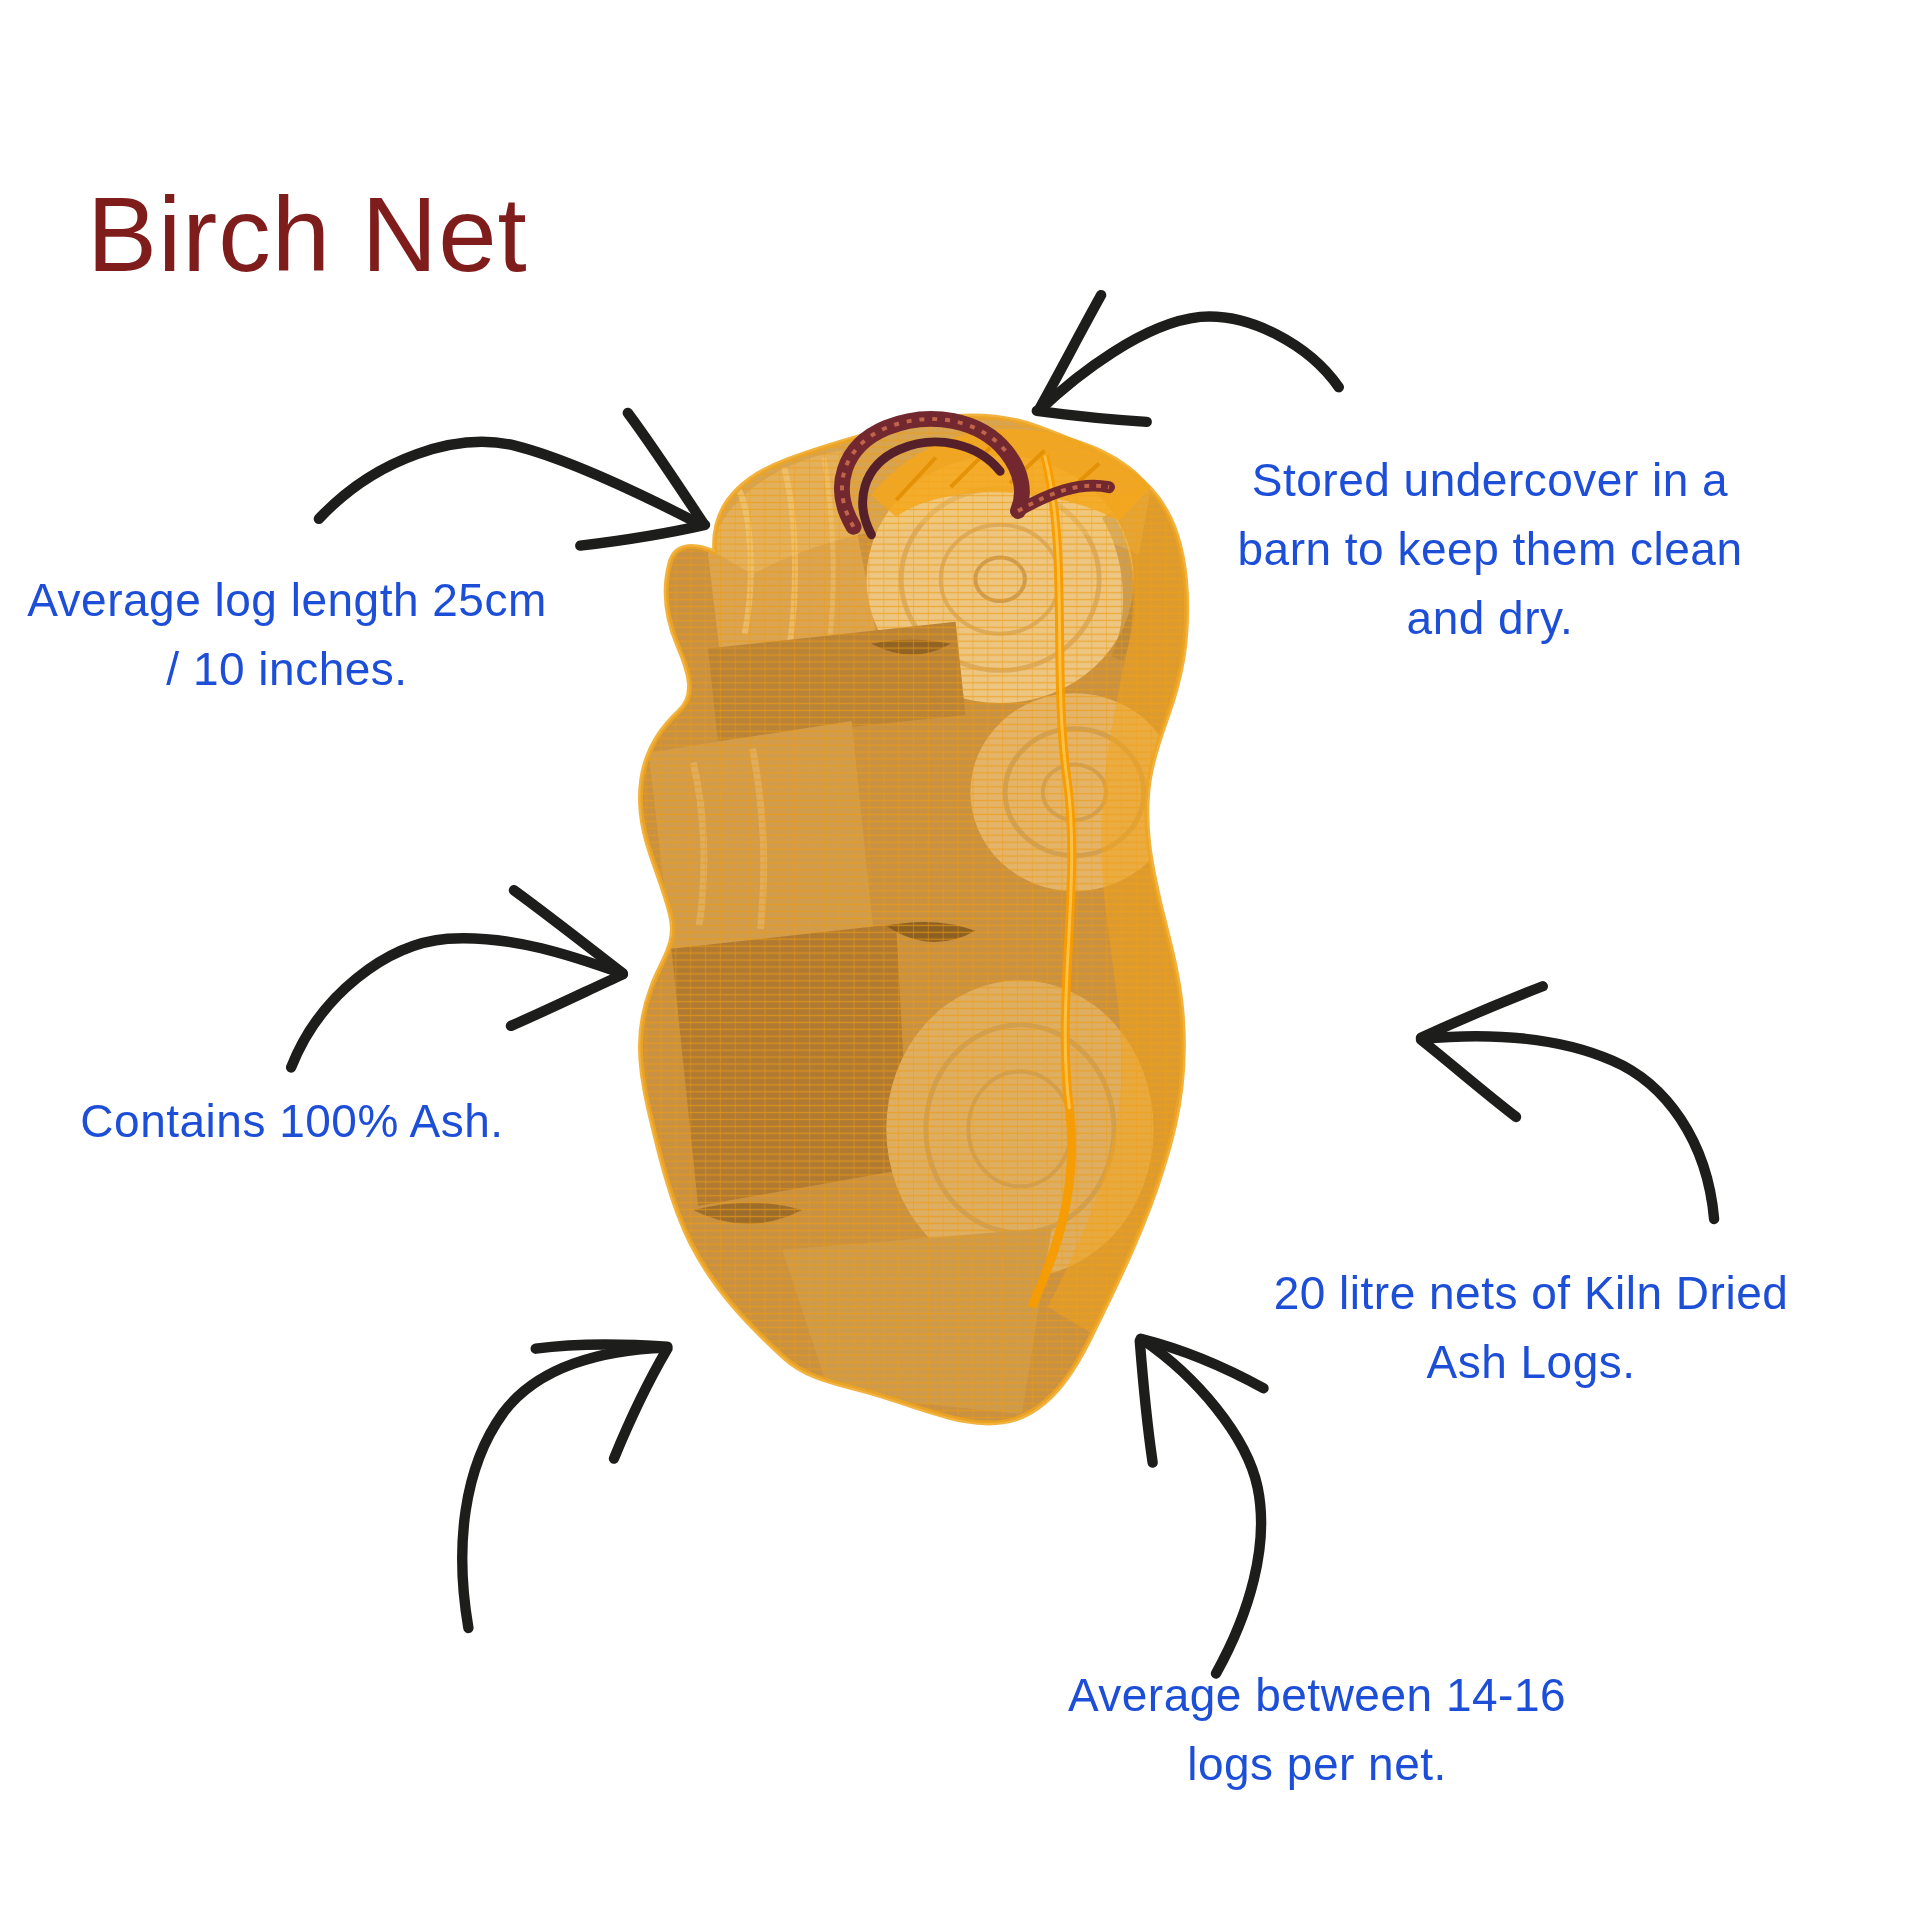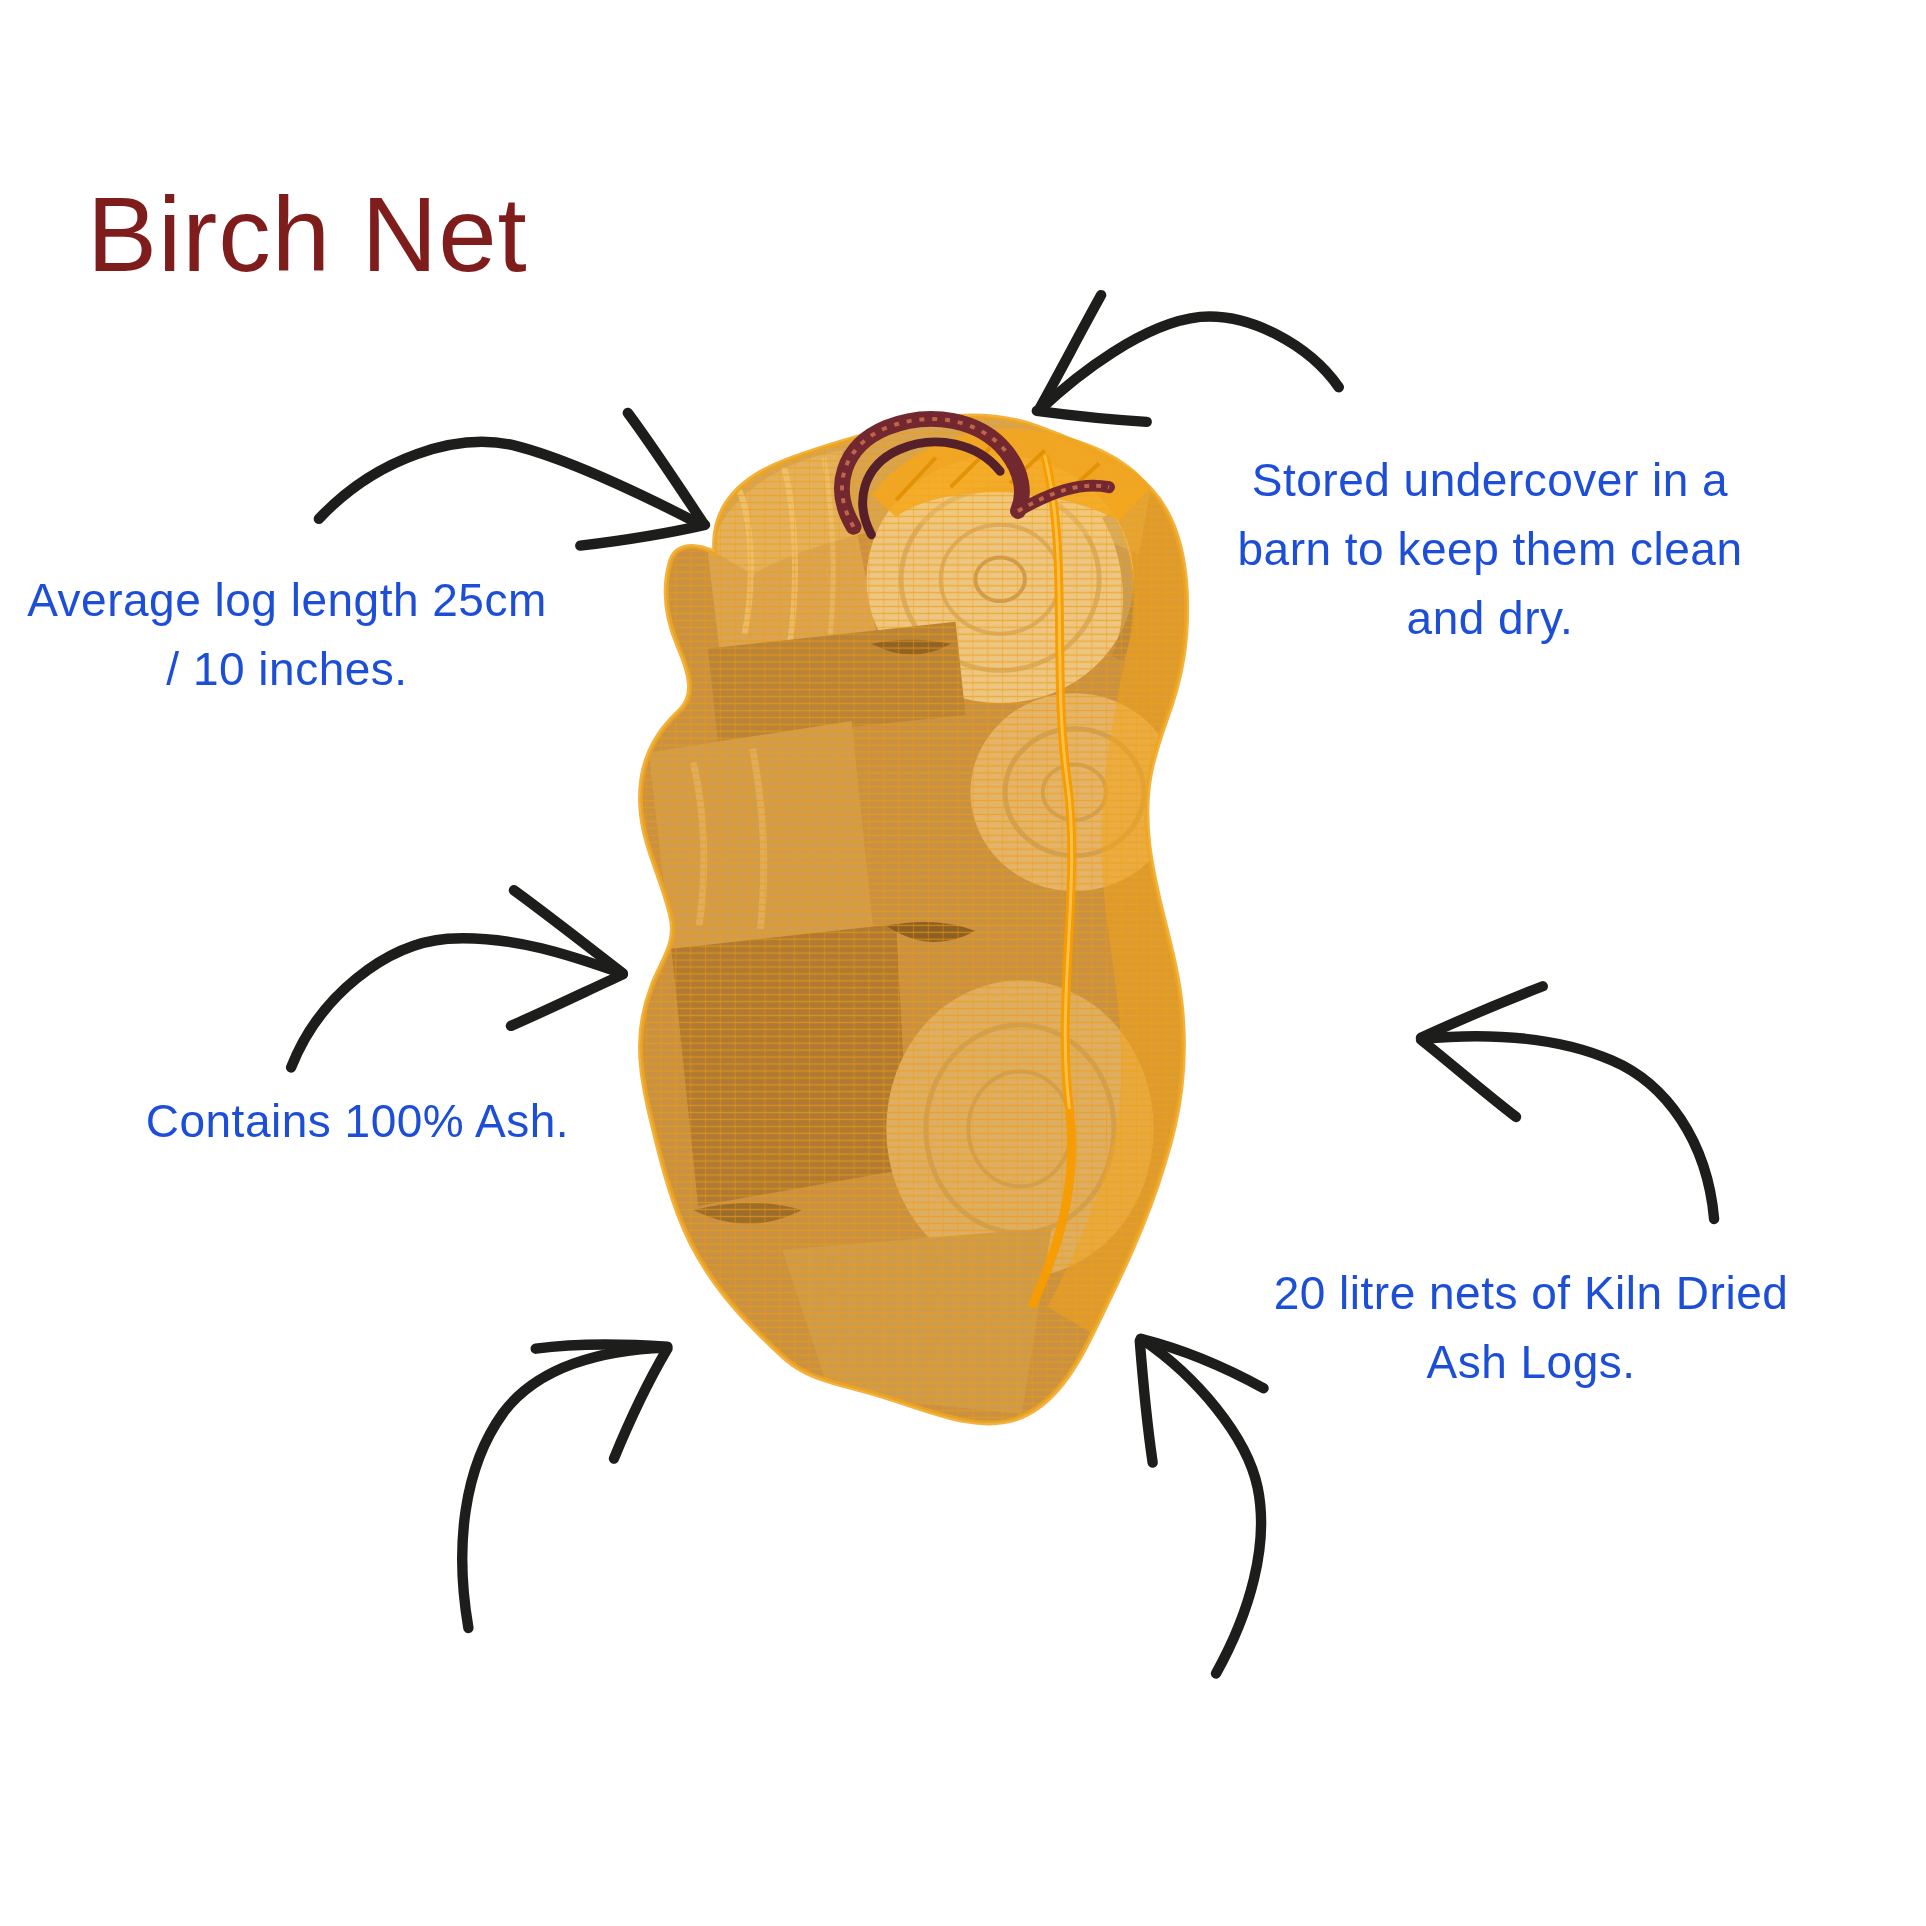--- a/index.html
+++ b/index.html
@@ -11,21 +11,21 @@
     position:absolute;left:87px;top:107px;
     font-size:105px;font-weight:500;letter-spacing:1px;color:#7f1d1d;line-height:1.1;
   }
   .note{
     position:absolute;transform:translateX(-50%);
     font-size:46px;line-height:69px;letter-spacing:0.5px;
     text-align:center;white-space:pre-line;color:#1d4ed8;
   }
   .note-log-length{left:287px;top:566px;width:614px;}
   .note-storage{left:1490px;top:446px;width:634px;}
-  .note-species{left:292px;top:1087px;width:554px;text-align:right;}
+  .note-species{left:292px;top:1087px;width:554px;}
   .note-volume{left:1531px;top:1259px;width:673px;}
   .note-moisture{left:535px;top:1629px;width:891px;}
   .note-log-count{left:1317px;top:1661px;width:594px;}
   svg.scene{position:absolute;left:0;top:0;width:1927px;height:1927px;}
 </style>
 </head>
 <body>
 
 <div class="canvas">
 
@@ -159,15 +159,17 @@
   </svg>
 
   <div class="note note-log-length">Average log length 25cm
 / 10 inches.</div>
   <div class="note note-storage">Stored undercover in a
 barn to keep them clean
 and dry.</div>
   <div class="note note-species">Contains 100% Ash.</div>
   <div class="note note-volume">20 litre nets of Kiln Dried
 Ash Logs.</div>
+  <div class="note note-log-count">Average between 14-16
+logs per net.</div>
 
 </div>
 
 
 </body></html>

